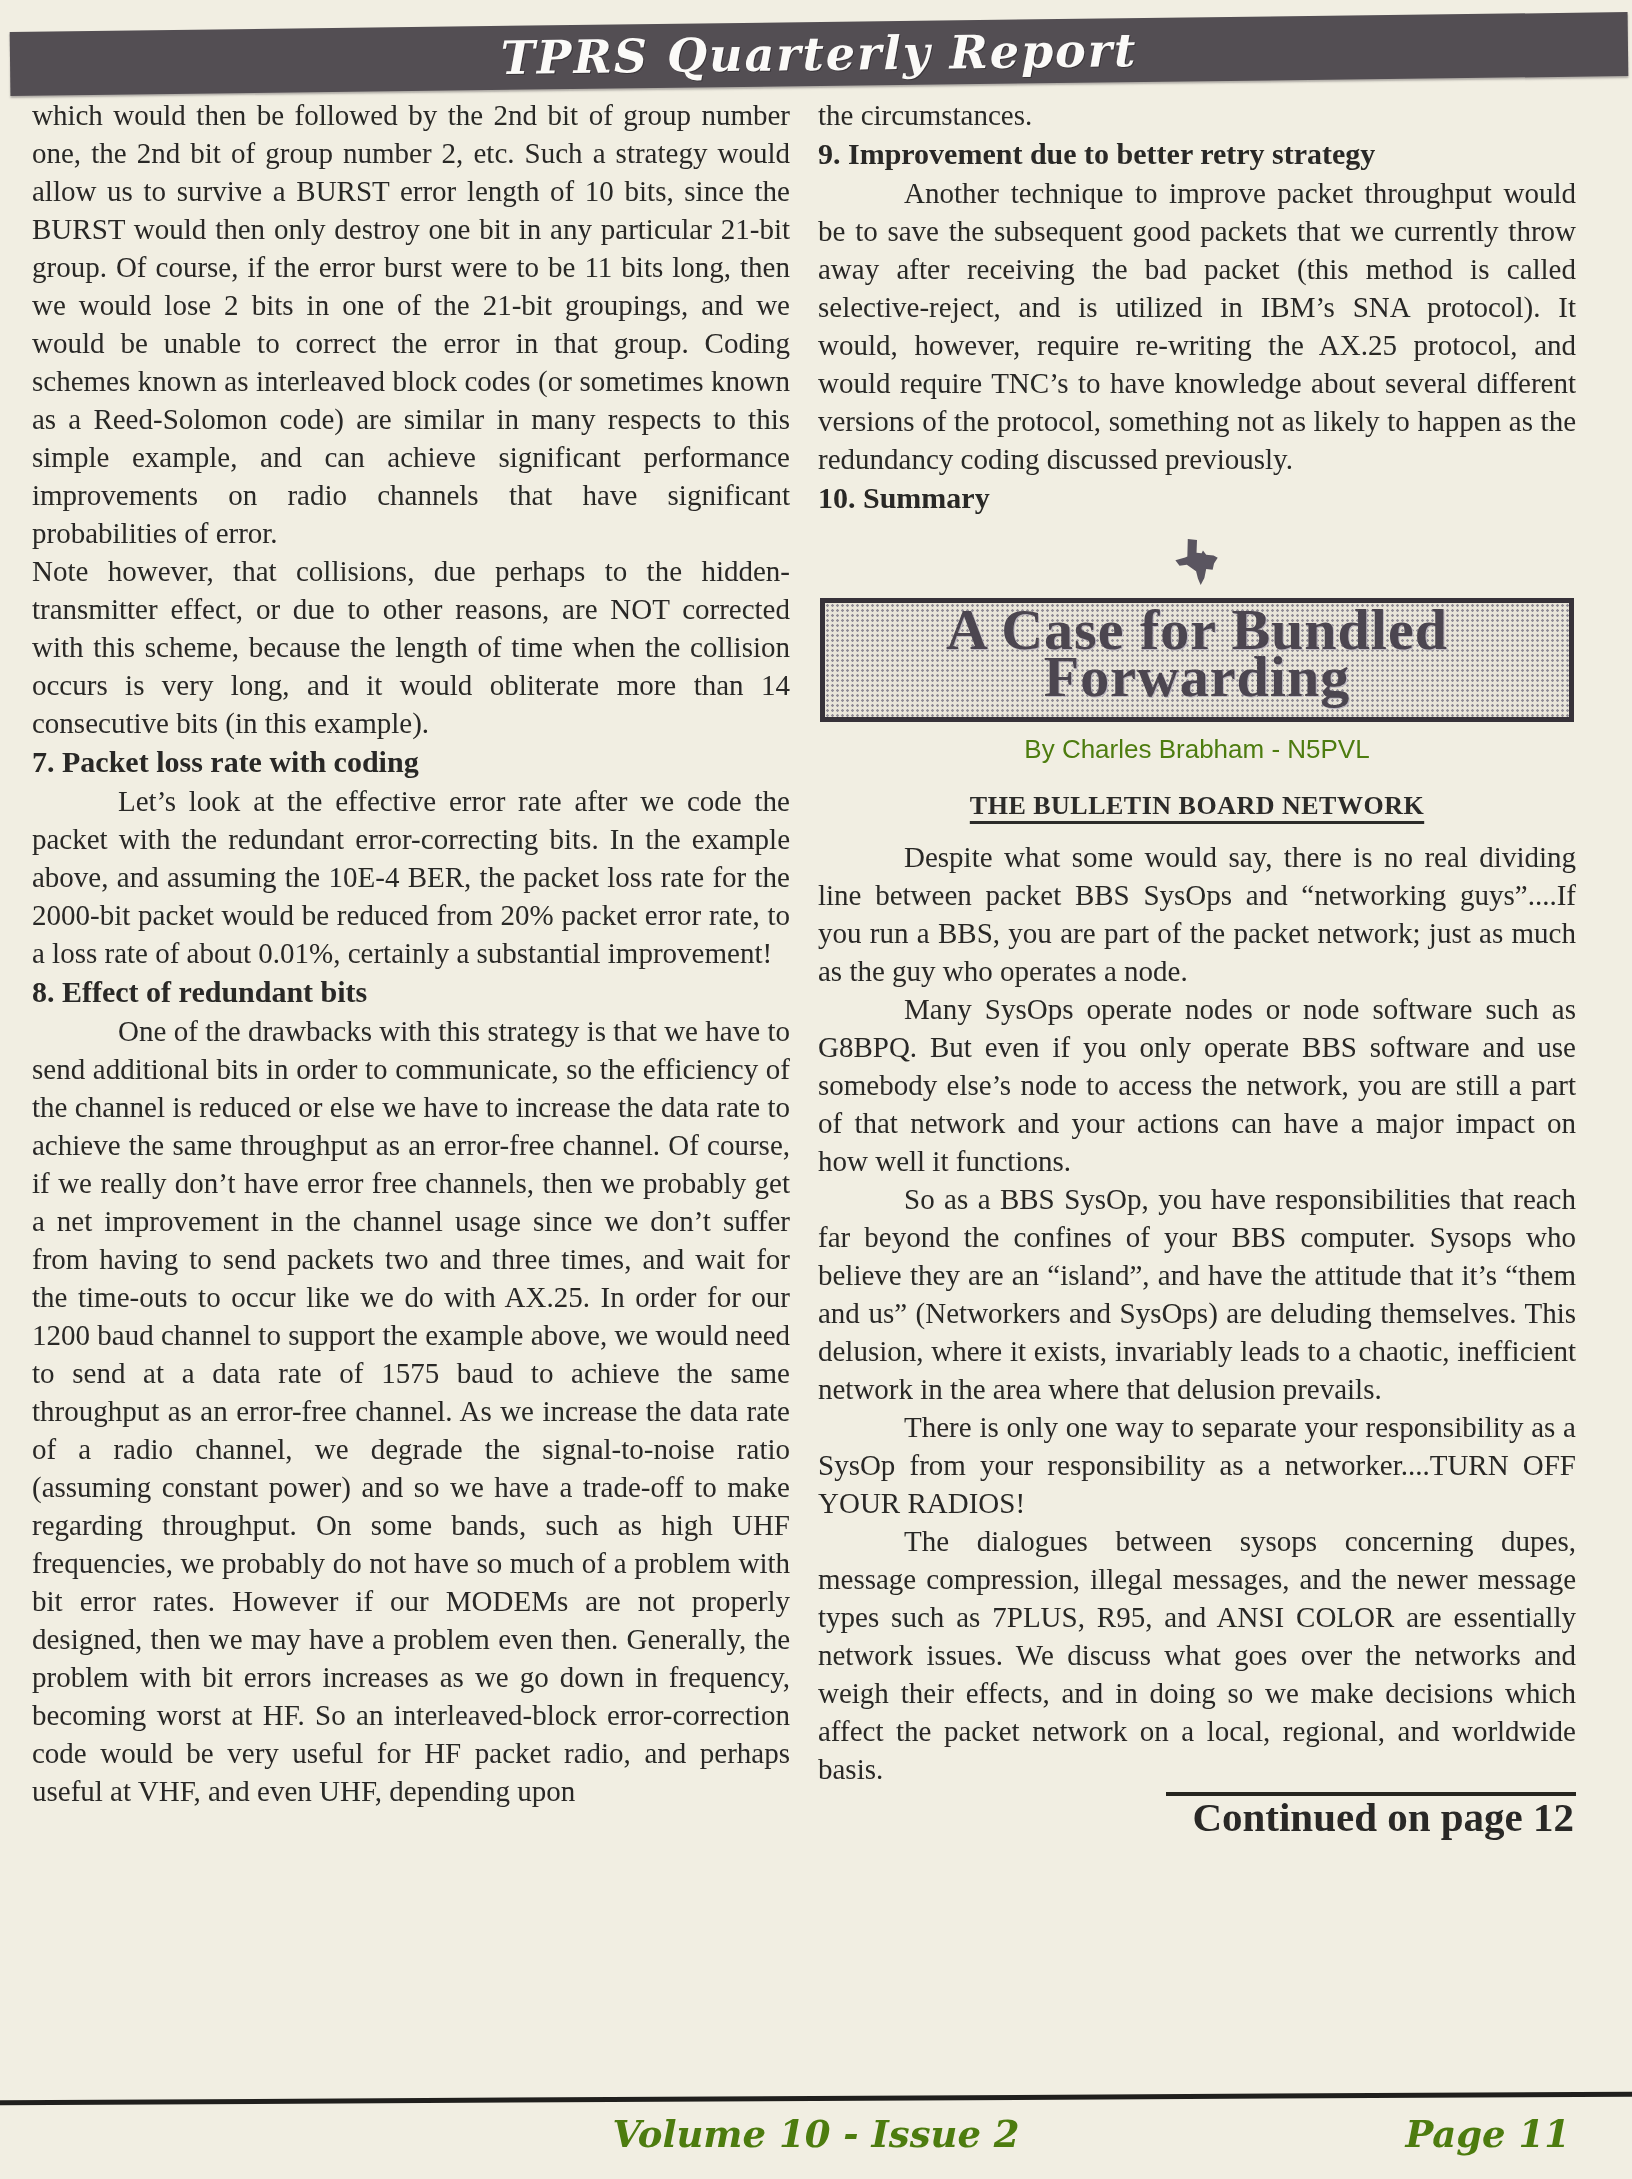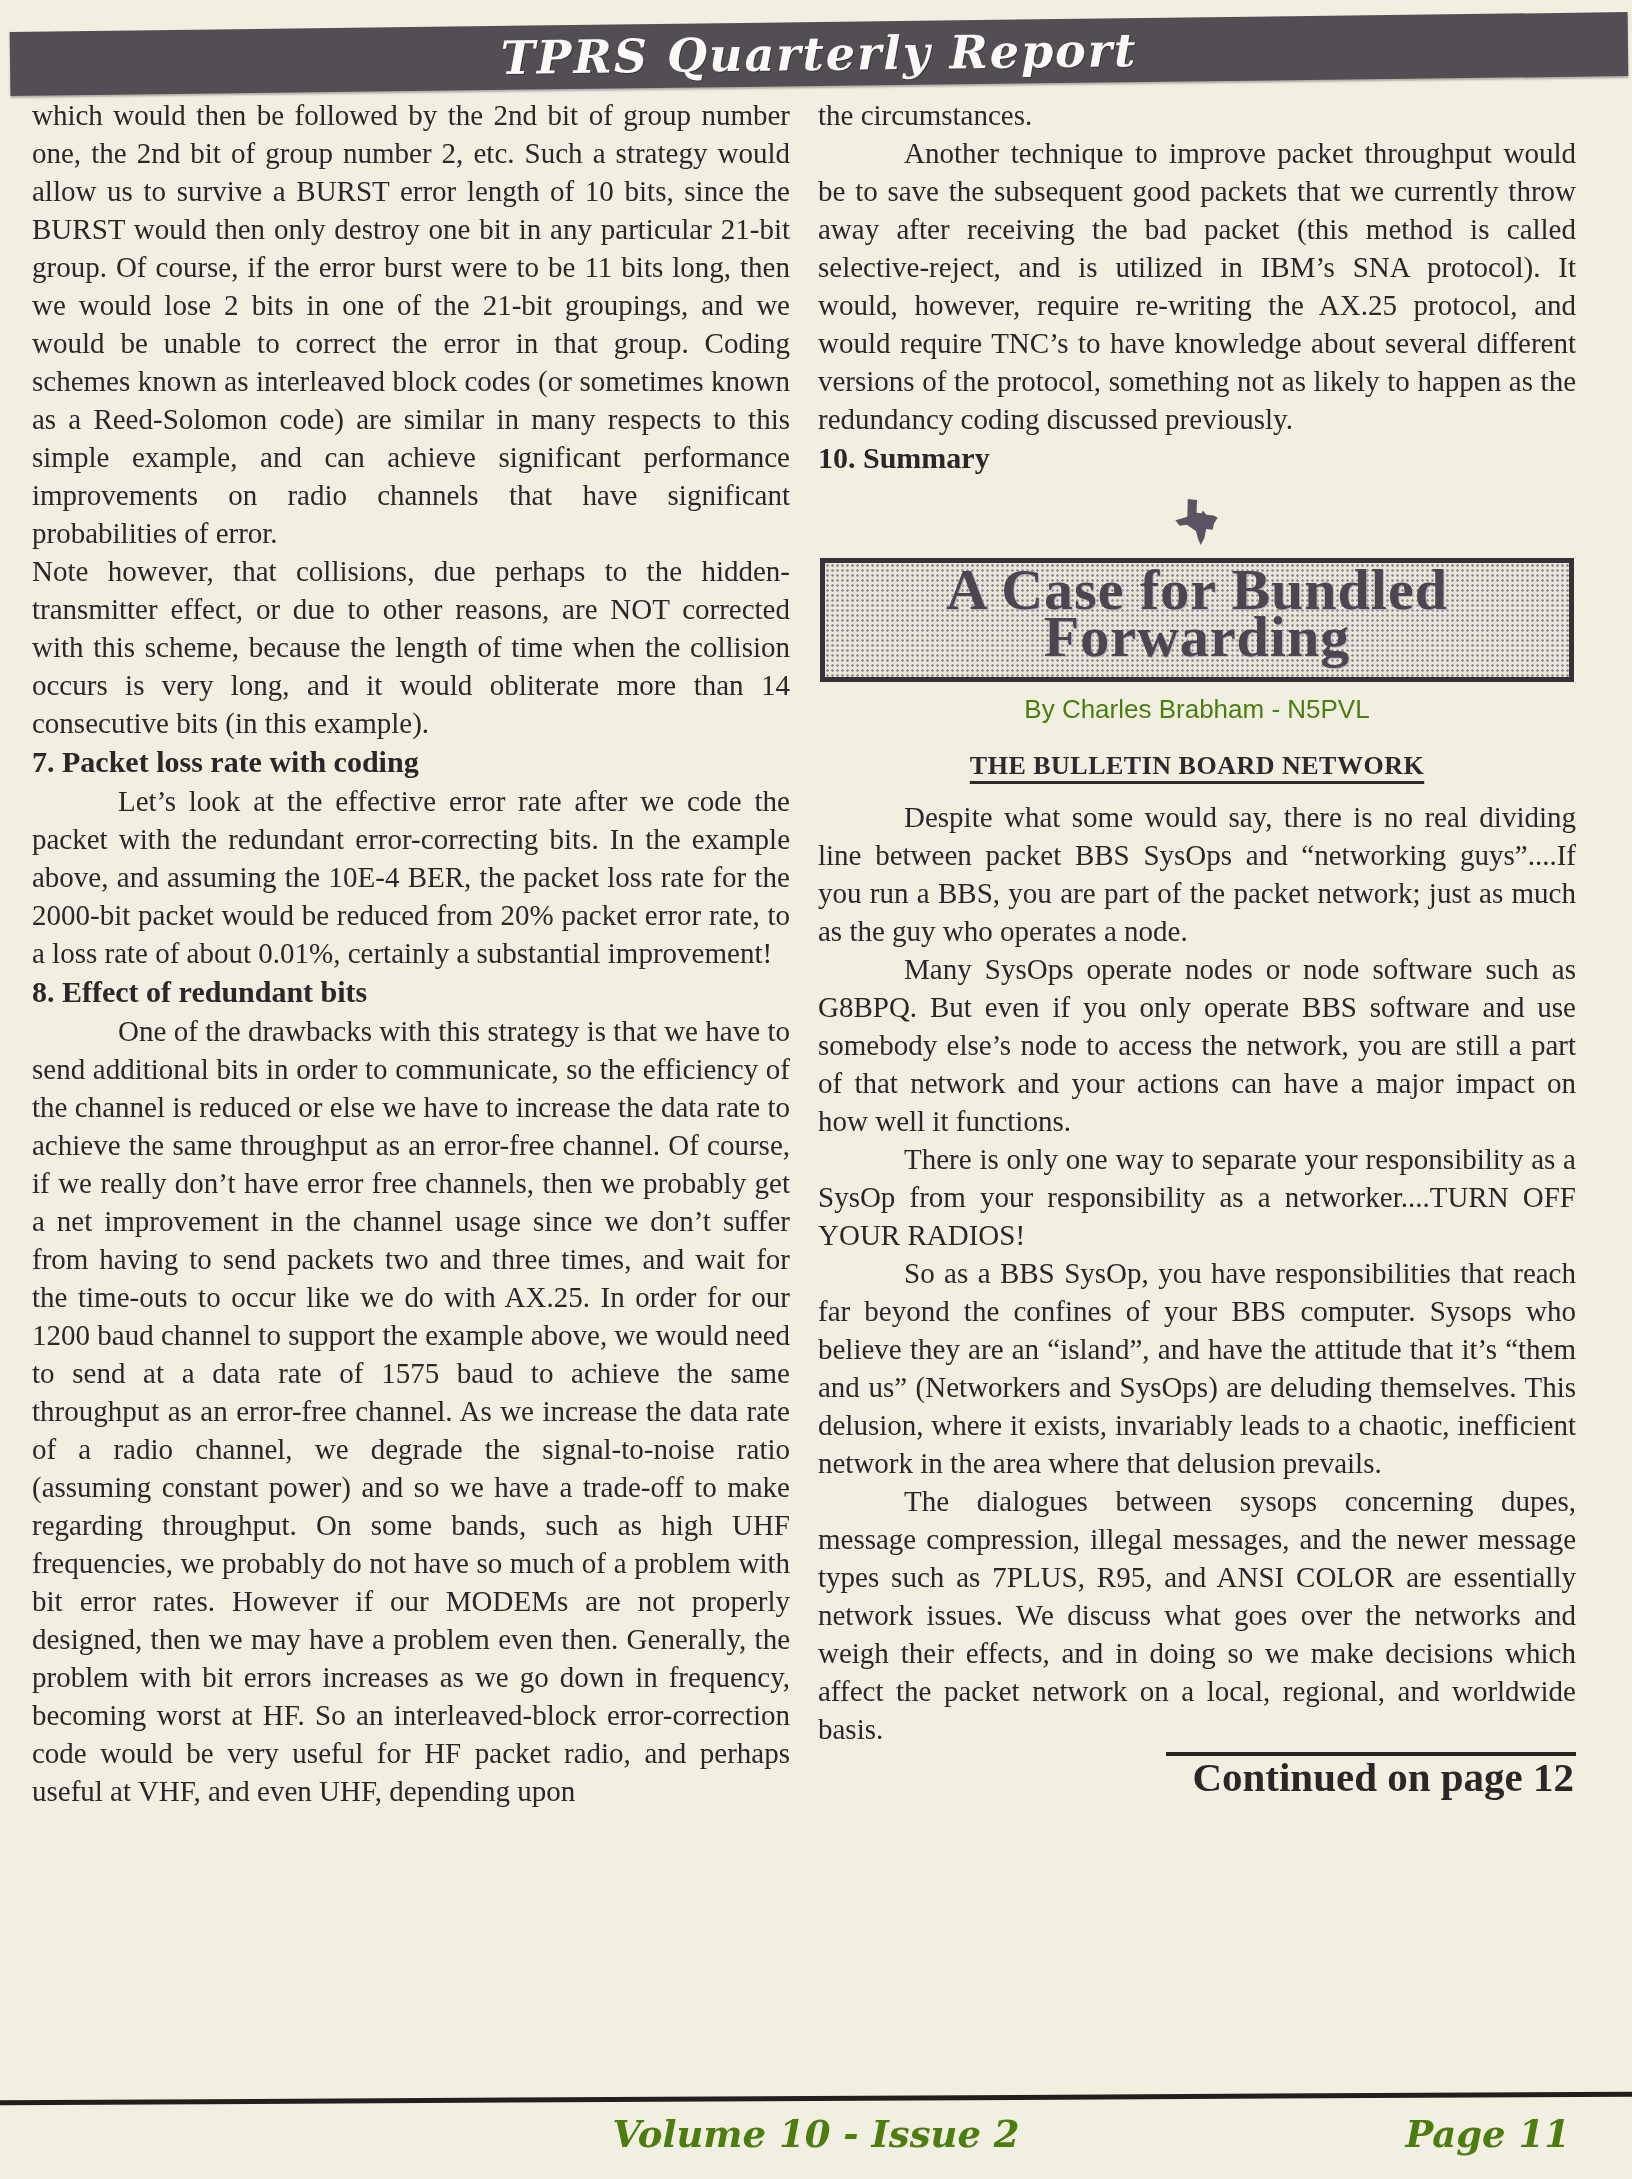--- a/index.html
+++ b/index.html
@@ -112,41 +112,42 @@
       <p class="para">which would then be followed by the 2nd bit of group number one, the 2nd bit of group number 2, etc.  Such a strategy would allow us to survive a BURST error length of 10 bits, since the BURST would then only destroy one bit in any particular 21-bit group.  Of course, if the error burst were to be 11 bits long, then we would lose 2 bits in one of the 21-bit groupings, and we would be unable to correct the error in that group. Coding schemes known as interleaved block codes (or sometimes known as a Reed-Solomon code) are similar in many  respects to this simple example, and can achieve significant performance improvements on radio channels that have significant probabilities of error.</p>
       <p class="para">Note however, that collisions, due perhaps to the hidden-transmitter effect, or due to other reasons, are NOT corrected with this scheme, because the length of time when the collision occurs is very long, and it would obliterate more than 14 consecutive bits (in this example).</p>
       <h3 class="sec-head">7. Packet loss rate with coding</h3>
       <p class="para indent">Let’s look at the effective error rate after we code the packet with the redundant error-correcting bits.  In the example above, and assuming the 10E-4 BER, the packet loss rate for the 2000-bit packet would be reduced from 20% packet error rate, to a loss rate of about 0.01%, certainly a substantial improvement!</p>
       <h3 class="sec-head">8. Effect of redundant bits</h3>
       <p class="para indent">One of the drawbacks with this strategy is that we have to send additional bits in order to communicate, so the efficiency of the channel is reduced or else we have to increase the data rate to achieve the same throughput as an error-free channel.  Of course, if we really don’t have error free channels, then we probably get a net improvement in the channel usage since we don’t suffer from having to send packets two and three times, and wait for the time-outs to occur like we do with AX.25.  In order for our 1200 baud channel to support the example above, we would need to send at a data rate of 1575 baud to achieve the same throughput as an error-free channel.  As we increase the data rate of a radio channel, we degrade the signal-to-noise ratio (assuming constant power) and so we have a trade-off to make regarding throughput.  On some bands, such as high UHF frequencies, we probably do not have so much of a problem with bit error rates.  However if our MODEMs are not properly designed, then we may have a problem even then.  Generally, the problem with bit errors increases as we go down in frequency, becoming worst at HF.  So an interleaved-block error-correction code would be very useful for HF packet radio, and perhaps useful at VHF, and even UHF, depending upon</p>
     </div>
 
     <div class="col">
       <p class="para">the circumstances.</p>
+      <h3 class="sec-head">9. Improvement due to better retry strategy</h3>
       <p class="para indent">Another technique to improve packet throughput would be to save the subsequent good packets that we currently throw away after receiving the bad packet (this method is called selective-reject, and is utilized in IBM’s SNA protocol).  It would, however, require re-writing the AX.25 protocol, and would require TNC’s to have knowledge about several different versions of the protocol, something not as likely to happen as the redundancy coding discussed previously.</p>
       <h3 class="sec-head">10. Summary</h3>
 
       <div class="texas-row">
         <svg class="texas-svg" viewBox="0 0 100 100" xmlns="http://www.w3.org/2000/svg">
           <polygon points="30,0 50,2 49,30 60,31 63,25 70,34 86,36 95,41 87,53 84,67 70,65 66,85 58,100 52,86 48,70 28,56 12,58 3,46 24,40 29,38"></polygon>
         </svg>
       </div>
 
       <div class="title-box">
         <span class="title-text">A Case for Bundled Forwarding</span>
       </div>
 
       <div class="byline">By Charles Brabham - N5PVL</div>
 
       <h2 class="bbs-head">THE BULLETIN BOARD NETWORK</h2>
 
       <p class="para indent">Despite what some would say, there is no real dividing line between packet BBS SysOps and “networking guys”....If you run a BBS, you are part of the packet network; just as much as the guy who operates a node.</p>
       <p class="para indent">Many SysOps operate nodes or node software such as G8BPQ.  But even if you only operate BBS software and use somebody else’s node to access the network, you are still a part of that network and your actions can have a major impact on how well it functions.</p>
+      <p class="para indent">So as a BBS SysOp,  you have responsibilities that reach far beyond the confines of your BBS computer.   Sysops who believe they are an “island”, and have the attitude that it’s “them and us” (Networkers and SysOps) are deluding themselves.  This delusion, where it exists, invariably leads to a chaotic,  inefficient network in the area where that delusion prevails.</p>
       <p class="para indent">There is only one way to separate your responsibility as a SysOp from your responsibility as a networker....TURN OFF YOUR RADIOS!</p>
-      <p class="para indent">So as a BBS SysOp,  you have responsibilities that reach far beyond the confines of your BBS computer.   Sysops who believe they are an “island”, and have the attitude that it’s “them and us” (Networkers and SysOps) are deluding themselves.  This delusion, where it exists, invariably leads to a chaotic,  inefficient network in the area where that delusion prevails.</p>
       <p class="para indent">The dialogues between sysops concerning dupes, message compression, illegal messages, and the newer message types such as 7PLUS, R95, and ANSI COLOR are essentially network issues.  We discuss what goes over the networks and weigh their effects, and in doing so we make decisions which affect the packet network on a local, regional, and worldwide basis.</p>
 
       <div class="continued">
         <span class="continued-text">Continued on page 12</span>
       </div>
     </div>
 
   </div>
 
   <div class="footer-rule"></div>

